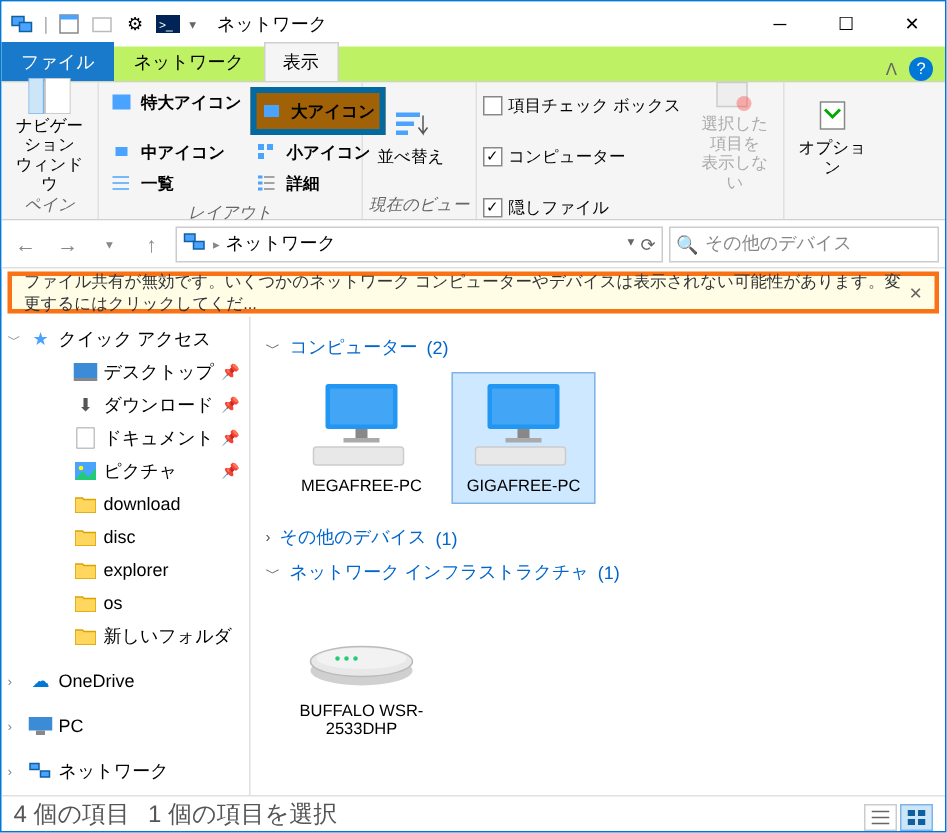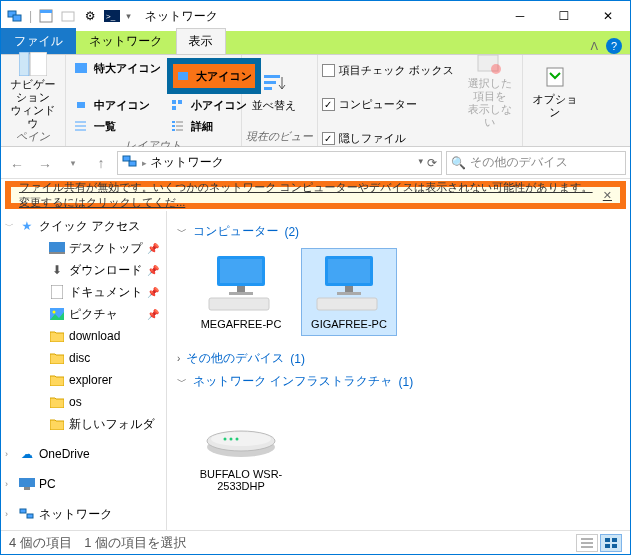--- a/index.html
+++ b/index.html
@@ -19,45 +19,45 @@
 .help-icon { width: 16px; height: 16px; border-radius: 50%; background: #0078d7; color: #fff; font-size: 11px; display: flex; align-items: center; justify-content: center; }
 .ribbon { height: 92px; background: #f5f5f5; border-bottom: 1px solid #d0d0d0; display: flex; font-size: 11px; }
 .ribbon-group { border-right: 1px solid #e0e0e0; display: flex; flex-direction: column; padding: 3px 4px 0; }
 .ribbon-group-body { flex: 1; display: flex; align-items: flex-start; gap: 4px; }
 .ribbon-group-label { text-align: center; color: #666; font-size: 11px; padding: 2px 0; font-style: italic; }
 .bigbtn { width: 56px; height: 66px; display: flex; flex-direction: column; align-items: center; justify-content: center; gap: 2px; padding: 2px; }
 .bigbtn-icon { width: 32px; height: 28px; display: flex; align-items: center; justify-content: center; }
 .bigbtn-label { text-align: center; line-height: 1.2; font-size: 11px; }
 .layout-col { display: flex; flex-direction: column; gap: 14px; padding-top: 2px; }
 .layout-item { display: flex; align-items: center; gap: 4px; height: 20px; padding: 0 4px; white-space: nowrap; font-weight: bold; }
-.layout-item.sel { background: #f97316; border: 6px solid #0369a1; padding: 12px 3px; }
+.layout-item.sel { background: #a16207; border: 4px solid #0369a1; padding: 12px 3px; }
 .layout-icon { width:16px; height:12px; display:inline-flex; align-items:center; }
 .checkbox-row { display: flex; align-items: center; gap: 4px; height: 20px; white-space: nowrap; }
 .cb { width: 13px; height: 13px; border: 1px solid #888; background: #fff; display: flex; align-items: center; justify-content: center; font-size: 10px; color: #000; }
 .addrbar { height: 32px; display: flex; align-items: center; gap: 4px; padding: 2px 4px; background: #fff; border-bottom: 1px solid #e0e0e0; }
 .navbtn { width: 24px; height: 24px; display: flex; align-items: center; justify-content: center; color: #888; font-size: 14px; }
 .addrbox { flex: 1; height: 24px; border: 1px solid #ccc; display: flex; align-items: center; padding: 0 4px; font-size: 12px; gap: 4px; }
 .searchbox { width: 180px; height: 24px; border: 1px solid #ccc; display: flex; align-items: center; padding: 0 4px; font-size: 12px; color: #888; gap: 4px; }
-.infobar { background: #fffde6; border: 6px solid #f97316; height: 28px; display: flex; align-items: center; padding: 0 8px; font-size: 11px; color: #333; margin: 2px 4px; text-decoration: underline; }
+.infobar { background: #fffde6; border: 3px solid #f97316; height: 28px; display: flex; align-items: center; padding: 0 8px; font-size: 11px; color: #333; margin: 2px 4px; }
 .infobar-close { margin-left: auto; color: #666; }
 .content { flex: 1; display: flex; overflow: hidden; }
 .navpane { width: 166px; border-right: 1px solid #e0e0e0; overflow-y: auto; font-size: 12px; padding: 4px 0; position: relative; }
 .navitem { display: flex; align-items: center; gap: 4px; height: 22px; padding: 0 4px 0 18px; white-space: nowrap; }
 .navitem.sub { padding-left: 48px; }
 .navitem .exp { position: absolute; left: 4px; color: #888; font-size: 9px; }
 .navpin { position: absolute; right: 6px; color: #666; font-size: 10px; }
 .nav-icon { width: 16px; height: 16px; display: flex; align-items: center; justify-content: center; }
 .mainview { flex: 1; overflow: auto; padding: 6px 10px; }
 .group-header { display: flex; align-items: center; gap: 6px; color: #0066cc; font-size: 12px; margin: 6px 0 4px; cursor: default; }
 .group-header .chev { color: #555; font-size: 10px; }
 .items-row { display: flex; gap: 12px; flex-wrap: wrap; padding: 4px 16px 8px; }
 .item { width: 96px; display: flex; flex-direction: column; align-items: center; font-size: 11px; text-align: center; padding: 6px 2px; }
 .item.sel { background: #cde8ff; border: 1px solid #7eb4ea; padding: 5px 1px; }
 .item-icon { width: 72px; height: 60px; display: flex; align-items: center; justify-content: center; margin-bottom: 4px; }
-.statusbar { height: 24px; border-top: 1px solid #e0e0e0; display: flex; align-items: center; padding: 0 8px; font-size: 13px; color: #555; gap: 12px; }
+.statusbar { height: 24px; border-top: 1px solid #e0e0e0; display: flex; align-items: flex-end; padding: 0 8px; font-size: 16px; color: #555; gap: 12px; }
 .viewbtns { margin-left: auto; display: flex; gap: 2px; }
 .viewbtn { width: 22px; height: 18px; border: 1px solid #ccc; display: flex; align-items: center; justify-content: center; font-size: 10px; }
 .viewbtn.active { background: #cde6f7; border-color: #7eb4ea; }
 .dim { color: #aaa; }
 </style>
 </head>
 <body>
 
 <div class="titlebar">
   <div class="qat">

